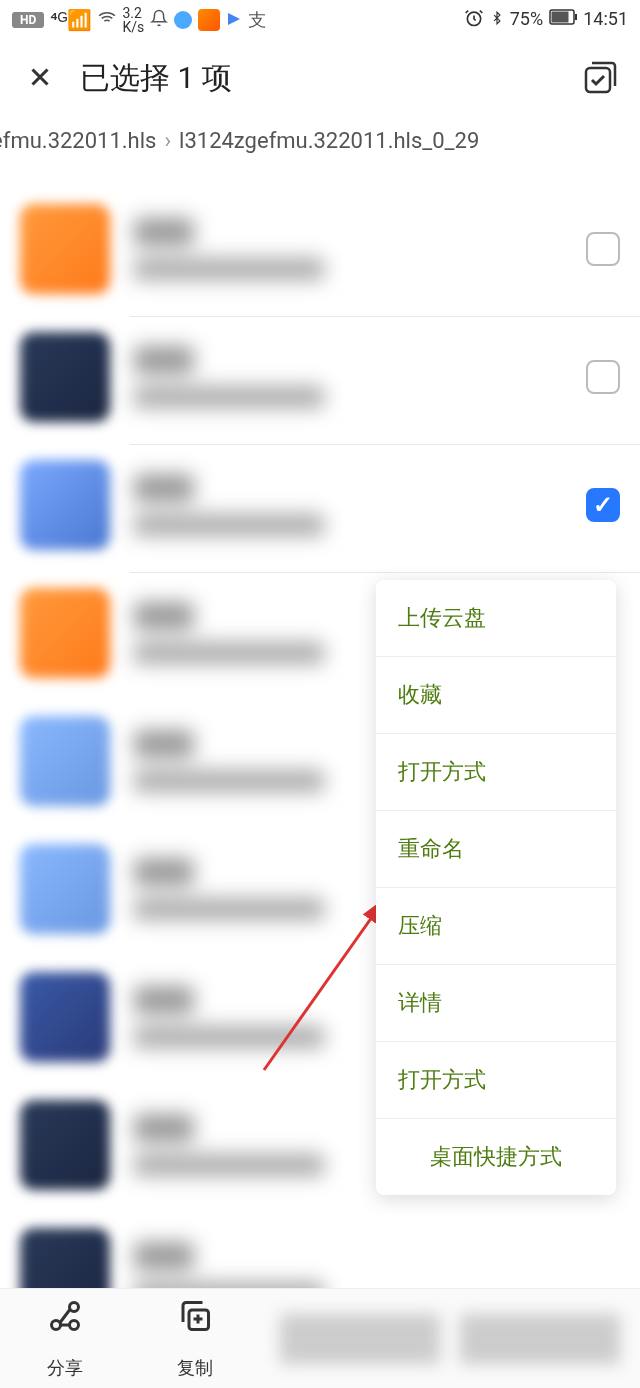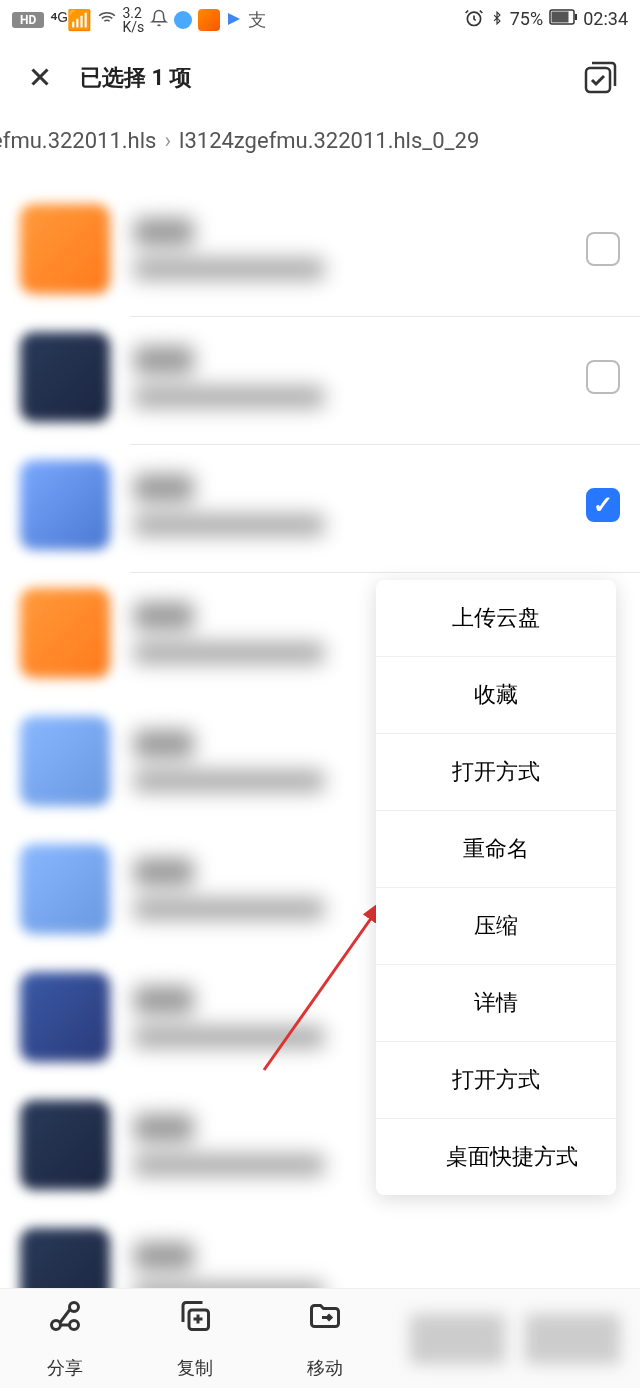--- a/index.html
+++ b/index.html
@@ -5,42 +5,42 @@
 *{margin:0;padding:0;box-sizing:border-box;}
 body{font-family:-apple-system,BlinkMacSystemFont,"Segoe UI",Roboto,sans-serif;width:640px;height:1388px;background:#fff;position:relative;overflow:hidden;}
 .status-bar{height:40px;display:flex;align-items:center;justify-content:space-between;padding:0 12px;font-size:18px;color:#333;}
 .status-left{display:flex;align-items:center;gap:6px;}
 .status-right{display:flex;align-items:flex-start;gap:6px;}
 .status-icon{display:inline-block;}
 .status-speed{font-size:14px;line-height:1;}
 .status-small-icon{width:22px;height:22px;border-radius:4px;}
 .header{height:76px;display:flex;align-items:center;padding:0 20px;gap:20px;}
 .close-x{font-size:40px;color:#333;width:40px;text-align:center;}
-.header-title{font-size:22px;font-weight:700;color:#222;flex:1;}
+.header-title{font-size:30px;font-weight:400;color:#222;flex:1;}
 .select-all{width:40px;height:40px;display:flex;align-items:center;justify-content:center;}
 .select-all svg{width:36px;height:36px;}
 .breadcrumb{padding:12px 0;font-size:22px;color:#555;display:flex;align-items:center;white-space:nowrap;overflow:hidden;}
 .breadcrumb-item{padding:0 8px;}
 .breadcrumb-sep{color:#999;font-size:22px;}
 .file-list{padding:20px 20px 0 20px;}
 .file-item{display:flex;align-items:center;height:128px;border-bottom:0px solid #eee;position:relative;}
 .file-thumb{width:90px;height:90px;border-radius:14px;background:#ccc;flex-shrink:0;filter:blur(6px);}
 .file-thumb.orange{background:linear-gradient(135deg,#ff9a3c,#ff7a1a);}
 .file-thumb.dark{background:linear-gradient(135deg,#2a3a5a,#1a2540);}
 .file-thumb.blue{background:linear-gradient(135deg,#7aa8ff,#4a78d0);}
 .file-thumb.lightblue{background:linear-gradient(135deg,#8ab8ff,#6a98e0);}
 .file-thumb.darkblue{background:linear-gradient(135deg,#3a5aa8,#2a3a78);}
 .file-info{flex:1;margin-left:24px;filter:blur(10px);}
 .file-name{font-size:24px;color:#666;height:28px;background:#999;width:60px;border-radius:6px;margin-bottom:12px;}
 .file-meta{font-size:18px;color:#999;height:22px;background:#aaa;width:190px;border-radius:4px;}
 .checkbox{width:34px;height:34px;border:2px solid #bbb;border-radius:8px;flex-shrink:0;}
 .checkbox.checked{background:#2878ff;border-color:#2878ff;display:flex;align-items:center;justify-content:center;}
 .checkbox.checked::after{content:"✓";color:#fff;font-size:24px;font-weight:bold;}
 .context-menu{position:absolute;right:24px;top:580px;width:240px;background:#fff;border-radius:8px;box-shadow:0 4px 20px rgba(0,0,0,0.15);z-index:100;}
-.menu-item{padding:23px 22px;font-size:22px;color:#000000;border-bottom:1px solid #eee;text-align:center;}
+.menu-item{padding:23px 22px;font-size:22px;color:#4d7c0f;border-bottom:1px solid #eee;}
 .menu-item:last-child{border-bottom:none;margin-left:32px;}
 .arrow{position:absolute;left:244px;top:880px;z-index:99;pointer-events:none;}
 .bottom-bar{position:absolute;bottom:0;left:0;right:0;height:100px;background:#fafafa;display:flex;align-items:center;border-top:1px solid #eee;}
 .bottom-btn{flex:0 0 auto;width:130px;display:flex;flex-direction:column;align-items:center;gap:6px;color:#333;}
 .bottom-btn svg{width:36px;height:36px;}
 .bottom-btn-label{font-size:18px;margin-top:12px;}
 .bottom-blur{flex:1;display:flex;gap:20px;padding:0 20px;}
 .bottom-blur-item{flex:1;height:50px;background:#ccc;border-radius:4px;filter:blur(8px);}
 .divider{position:absolute;left:130px;right:0;height:1px;background:#e8e8e8;}
 </style>
@@ -86,21 +86,21 @@
         </svg>
     </span>
     <span>75%</span>
     <span class="status-icon">
       <svg width="28" height="16" viewBox="0 0 28 16">
           <rect x="1" y="1" width="24" height="14" rx="2" fill="none" stroke="#333" stroke-width="1.5"></rect>
           <rect x="2.5" y="2.5" width="17" height="11" fill="#555"></rect>
           <rect x="26" y="5" width="2" height="6" fill="#333"></rect>
         </svg>
     </span>
-    <span>02:34</span>
+    <span>14:51</span>
   </div>
 </div>
 
 <div class="header">
   <div class="close-x">
     <svg width="30" height="30" viewBox="0 0 24 24" fill="none" stroke="#333" stroke-width="2.5">
         <path d="M18 6L6 18M6 6l12 12"></path>
       </svg>
   </div>
   <div class="header-title">已选择 1 项</div>
@@ -219,27 +219,20 @@
       <span class="bottom-btn-label">分享</span>
     </div>
     <div class="bottom-btn">
       <span><svg viewBox="0 0 24 24" fill="none" stroke="#333" stroke-width="2">
           <rect x="8" y="8" width="13" height="13" rx="2"></rect>
           <path d="M4 16V5a2 2 0 0 1 2-2h11"></path>
           <path d="M14 11v6M11 14h6"></path>
         </svg></span>
       <span class="bottom-btn-label">复制</span>
     </div>
-    <div class="bottom-btn">
-      <span><svg viewBox="0 0 24 24" fill="none" stroke="#333" stroke-width="2">
-          <path d="M3 7a2 2 0 0 1 2-2h4l2 2h8a2 2 0 0 1 2 2v8a2 2 0 0 1-2 2H5a2 2 0 0 1-2-2z"></path>
-          <path d="M10 13h6m-2-2l2 2-2 2"></path>
-        </svg></span>
-      <span class="bottom-btn-label">移动</span>
-    </div>
     <div class="bottom-blur">
       <div class="bottom-blur-item"></div>
       <div class="bottom-blur-item"></div>
     </div>
   </div>
 
 <div class="divider" style="top: 316px;"></div>
 <div class="divider" style="top: 444px;"></div>
 <div class="divider" style="top: 572px;"></div>
 

